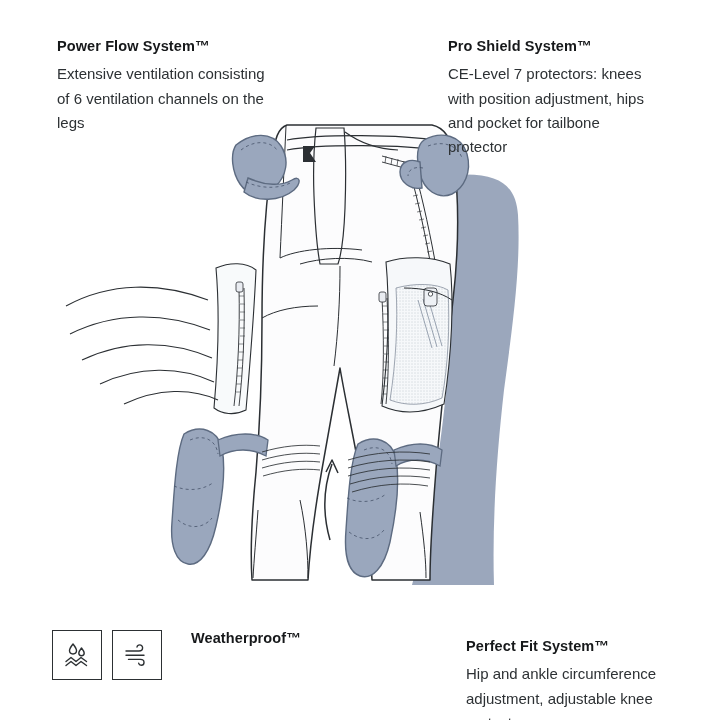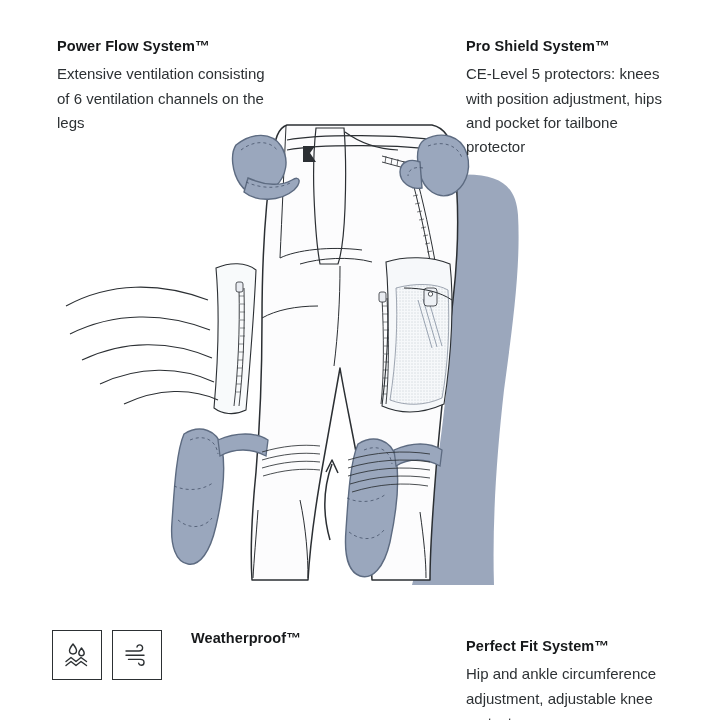--- a/index.html
+++ b/index.html
@@ -36,21 +36,21 @@
   .callout .desc {
     font-size: 15px;
     line-height: 1.62;
     color: #2d3134;
     margin: 0;
     max-width: 215px;
     font-weight: normal;
   }
 
   #callout-power-flow { left: 57px; top: 38px; }
-  #callout-pro-shield { left: 466px; top: 38px; }
+  #callout-pro-shield { left: 448px; top: 38px; }
   #callout-weatherproof { left: 191px; top: 630px; text-align: center; }
   #callout-perfect-fit { left: 466px; top: 638px; }
 
   
   .icon-row {
     position: absolute;
     left: 52px;
     top: 630px;
     display: flex;
     gap: 10px;
@@ -321,21 +321,21 @@
     </g>
   </svg>
 
   <div class="callout" id="callout-power-flow">
     <p class="title">Power Flow System™</p>
     <p class="desc">Extensive ventilation consisting of 6 ventilation channels on the legs</p>
   </div>
 
   <div class="callout" id="callout-pro-shield">
     <p class="title">Pro Shield System™</p>
-    <p class="desc">CE-Level 5 protectors: knees with position adjustment, hips and pocket for tailbone protector</p>
+    <p class="desc">CE-Level 7 protectors: knees with position adjustment, hips and pocket for tailbone protector</p>
   </div>
 
   <div class="icon-row">
     <div class="icon-box">
       <svg width="30" height="30" viewBox="0 0 30 30">
         <g fill="none" stroke="#2c3033" stroke-width="1.4" stroke-linejoin="round" stroke-linecap="round">
           <path d="M11 4 C11 4 7.5 8.4 7.5 10.6 C7.5 12.6 9.1 14 11 14 C12.9 14 14.5 12.6 14.5 10.6 C14.5 8.4 11 4 11 4 Z"></path>
           <path d="M19.5 8 C19.5 8 16.8 11.4 16.8 13.1 C16.8 14.7 18 15.8 19.5 15.8 C21 15.8 22.2 14.7 22.2 13.1 C22.2 11.4 19.5 8 19.5 8 Z"></path>
           <path d="M4 21.5 L9 17.5 L14 21.5 L19 17.5 L24.5 21.5"></path>
           <path d="M4 25.5 L9 21.5 L14 25.5 L19 21.5 L24.5 25.5"></path>

